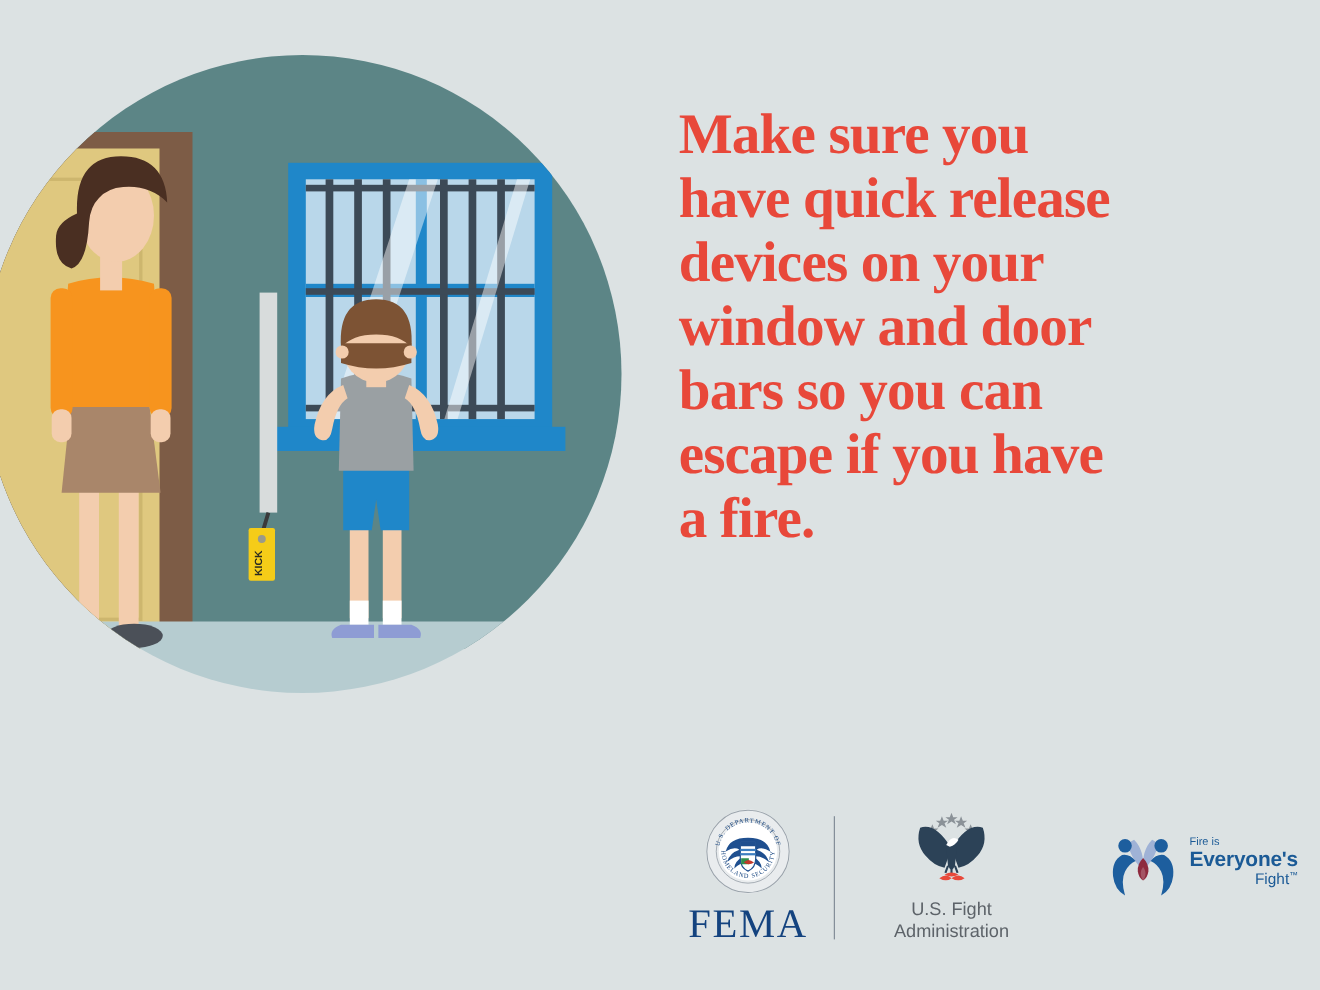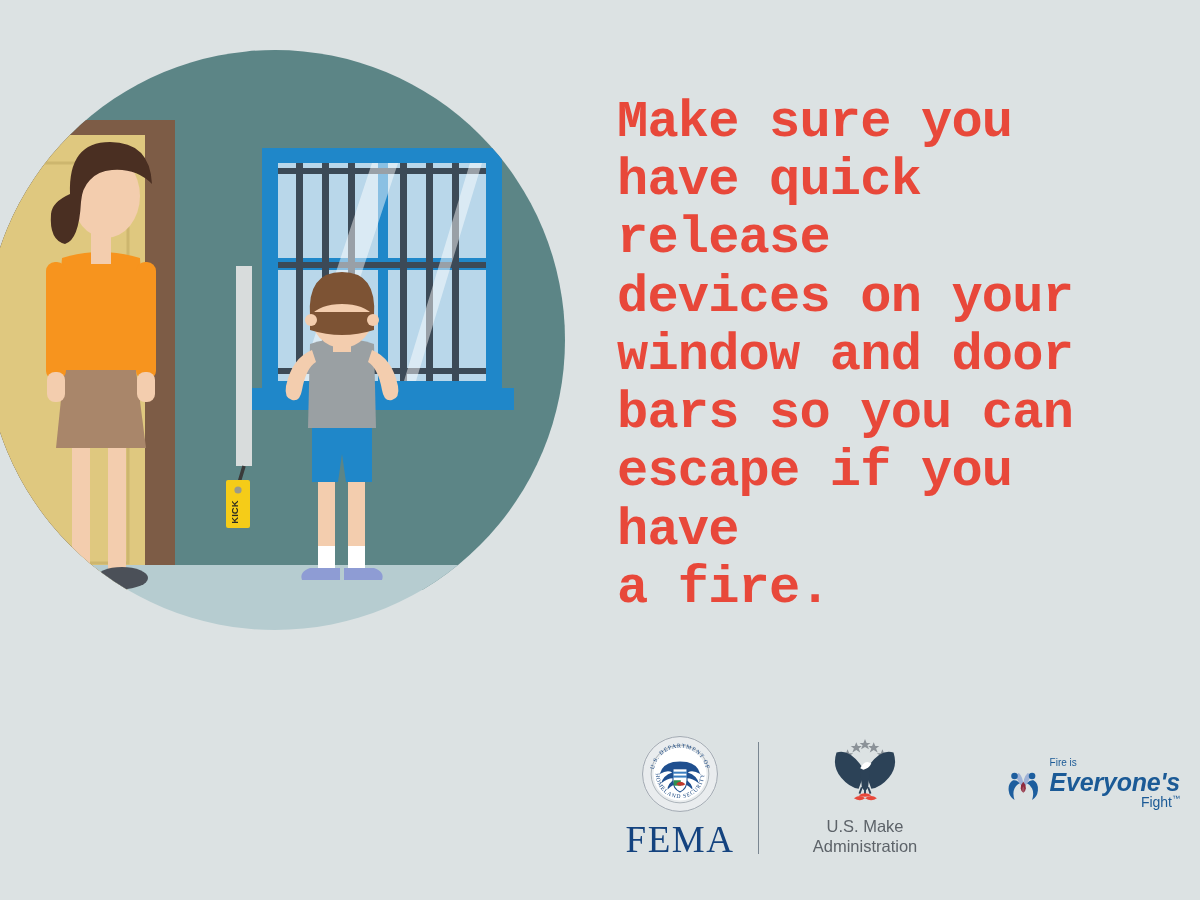--- a/index.html
+++ b/index.html
@@ -24,21 +24,21 @@
     height: 690px;
   }
 
   
   #headline {
     position: absolute;
     left: 617px;
     top: 94px;
     width: 520px;
     color: #e8483a;
-    font-family: Liberation Mono, monospace;
+    font-family: Liberation Serif, serif;
     font-weight: bold;
     font-size: 52px;
     line-height: 1.12;
     letter-spacing: -0.8px;
     white-space: pre-line;
     margin: 0;
   }
 
   
   #logo-bar {
@@ -90,21 +90,21 @@
     display: flex;
     align-items: center;
   }
   .feif-text {
     margin-left: 8px;
     color: #1b5a96;
     font-family: "Liberation Sans", sans-serif;
     line-height: 1.05;
   }
   .feif-l1 { font-size: 10px; }
-  .feif-l2 { font-size: 25px; font-weight: bold; letter-spacing: -0.2px; font-style: italic; }
+  .feif-l2 { font-size: 19px; font-weight: bold; letter-spacing: -0.2px; }
   .feif-l3 { font-size: 14px; text-align: right; }
   .feif-tm { font-size: 8px; vertical-align: super; }
 </style>
 </head>
 <body>
 
 <svg id="illustration" viewBox="0 0 600 690" xmlns="http://www.w3.org/2000/svg">
   <defs>
     <clipPath id="circle-clip">
       <circle cx="275" cy="340" r="290"></circle>
@@ -278,21 +278,21 @@
       <path d="M54 42 q6 -12 14 -6 q-3 6 -10 8 z" fill="#ffffff"></path>
 
       <path d="M56 66 l-3 8 M60 67 l0 9 M64 66 l3 8" stroke="#2c4257" stroke-width="2.4" fill="none"></path>
 
       <g fill="#e8483a">
         <path d="M46 80 q8 -6 14 0 q-6 5 -14 0 z"></path>
         <path d="M60 80 q8 -6 15 0 q-7 5 -15 0 z"></path>
         <path d="M52 76 q8 -5 16 0 q-8 4 -16 0 z"></path>
       </g>
     </svg>
-    <div class="usfa-wordmark">U.S. Make
+    <div class="usfa-wordmark">U.S. Fight
 Administration</div>
   </div>
 
   <div id="feif-logo" class="logo-block">
     <div class="feif-row">
       <svg width="72" height="66" viewBox="0 0 100 92">
 
         <path d="M38 16 q14 14 12 40 q-12 -10 -18 -26 q-4 -10 6 -14 z" fill="#9fb2d6"></path>
         <path d="M62 16 q-14 14 -12 40 q12 -10 18 -26 q4 -10 -6 -14 z" fill="#9fb2d6"></path>
 

